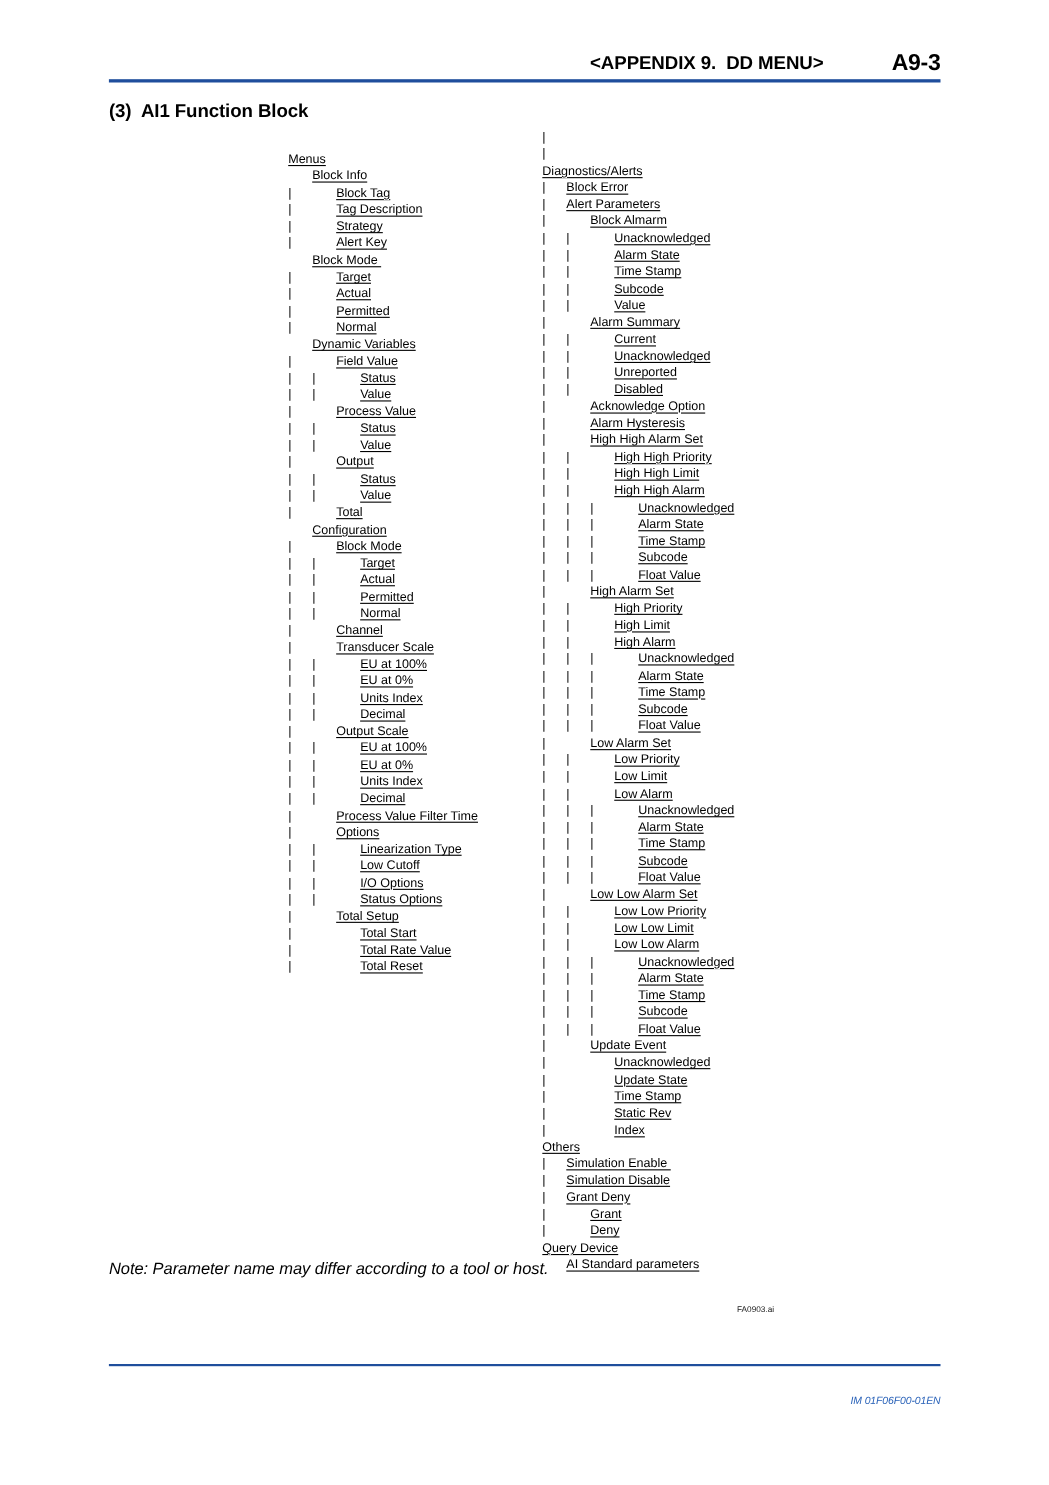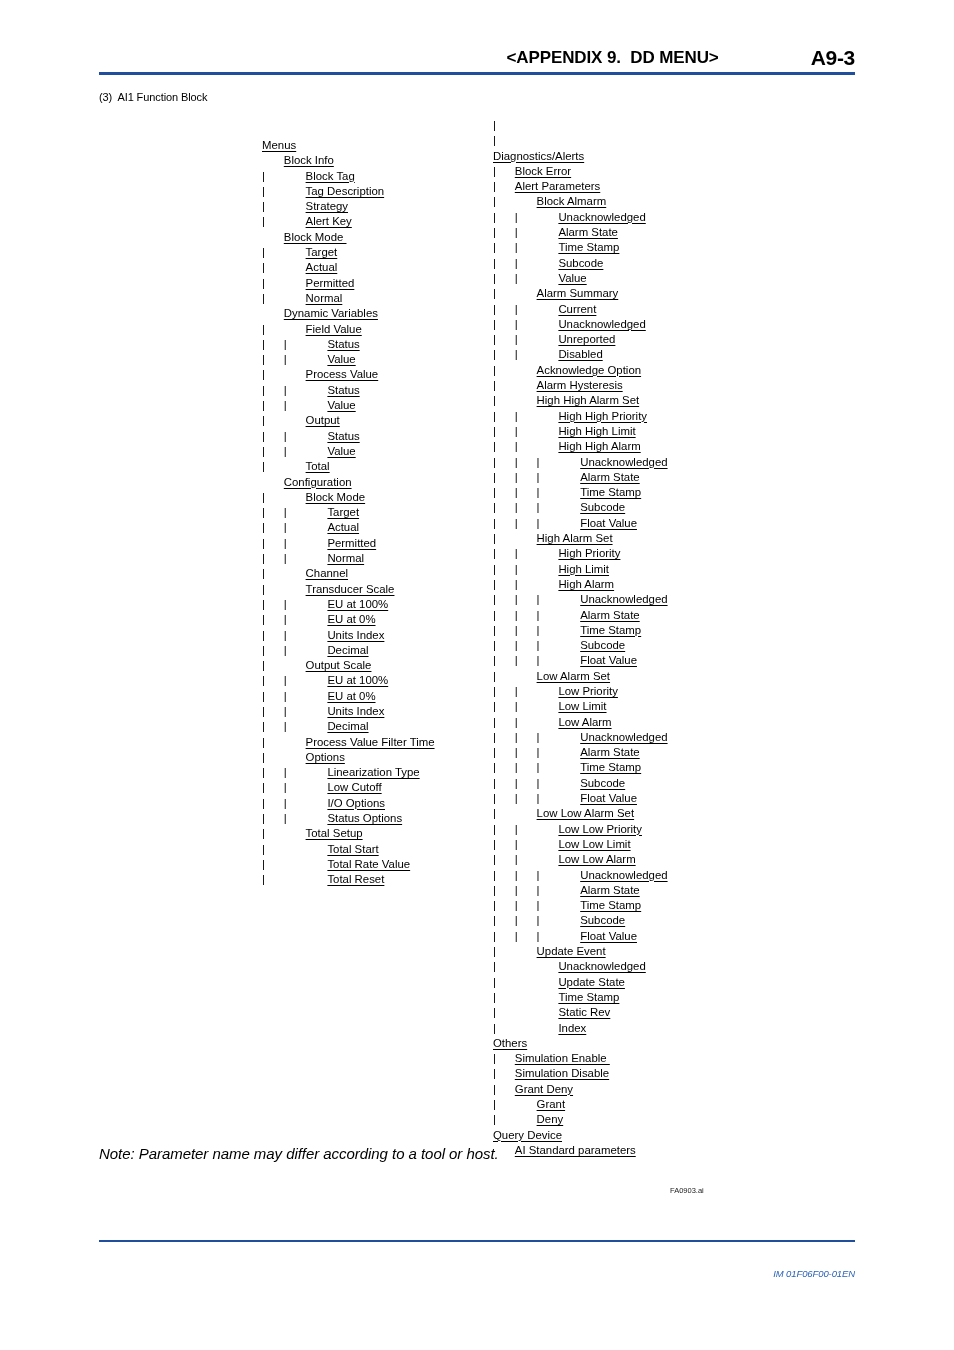--- a/index.html
+++ b/index.html
@@ -39,39 +39,39 @@
     font-weight: bold;
     letter-spacing: -0.1px;
     white-space: pre;
     line-height: 1;
     padding-bottom: 2px;
   }
   .header-page {
     font-size: 21px;
     font-weight: bold;
     line-height: 1;
-    margin-left: 92px;
+    margin-left: 62px;
     letter-spacing: -0.3px;
   }
   .header-rule {
     position: absolute;
     left: 99px;
     top: 72px;
     width: 756px;
     height: 3px;
     background: #1f4e9c;
   }
 
   
   .section-title {
     position: absolute;
     left: 99px;
     top: 91px;
-    font-size: 11px;
-    font-weight: normal;
+    font-size: 17px;
+    font-weight: bold;
     white-space: pre;
     letter-spacing: -0.1px;
   }
 
   
   .tree {
     position: absolute;
     font-size: 11.4px;
     line-height: 15.3px;
     white-space: pre;

